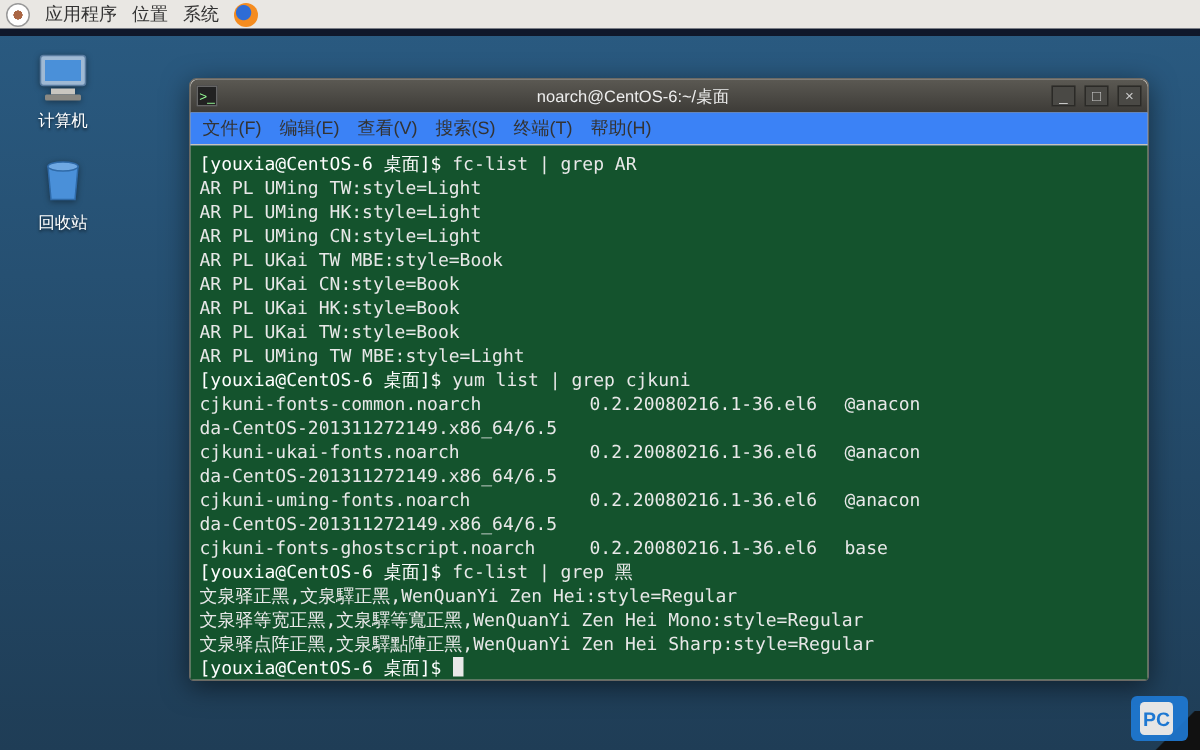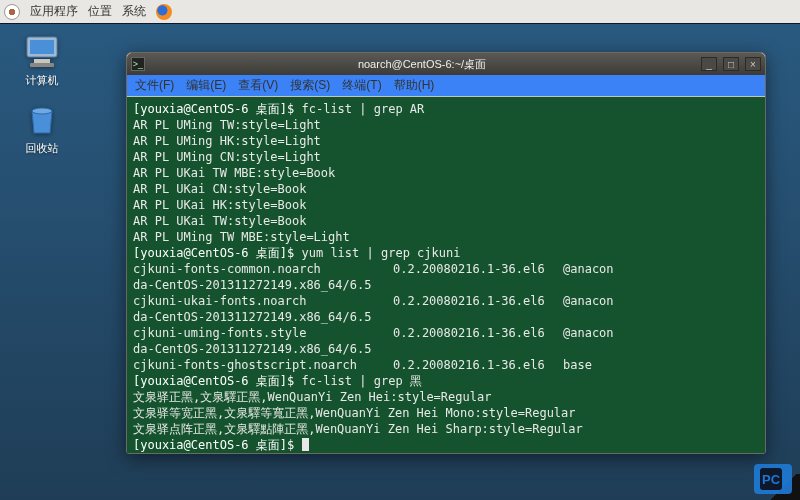--- a/index.html
+++ b/index.html
@@ -4,21 +4,21 @@
 <style>
   * { margin: 0; padding: 0; box-sizing: border-box; }
   body {
     width: 800px; height: 500px; overflow: hidden;
     font-family: sans-serif; font-size: 12px;
     background: linear-gradient(180deg, #2a5b82 0%, #1f3d56 100%);
     position: relative;
   }
   
   .panel {
-    height: 24px; background: #e9e7e3; border-bottom: 1px solid #0f172a;
+    height: 24px; background: #e9e7e3; border-bottom: 5px solid #0f172a;
     display: flex; align-items: center; padding: 0 4px; gap: 10px;
     color: #333;
   }
   .panel .left { display: flex; align-items: center; gap: 10px; }
   .panel .right { margin-left: auto; display: flex; align-items: center; gap: 8px; }
   .panel .menu-item { cursor: default; }
   .panel .ico { width: 16px; height: 16px; display: inline-block; }
   .centos-logo { background: radial-gradient(circle at 50% 50%, #a64 30%, transparent 32%), #fff; border-radius: 50%; border:1px solid #999; }
   .ff-icon { background: radial-gradient(circle at 40% 40%, #2e6cd6 35%, #f58c1f 40%); border-radius: 50%; }
   .sound-icon::after{content:"🔊";font-size:12px;}
@@ -68,21 +68,21 @@
     position:absolute; right:0; bottom:0; width:32px; height:26px;
     background: linear-gradient(135deg, transparent 48%, #111 50%);
   }
 
   
   .watermark {
     position:absolute; right:8px; bottom:6px;
     background: rgba(30,120,210,.92); color:#fff; padding:4px 10px 4px 6px;
     border-radius:4px; display:flex; align-items:center; gap:6px; font-size:13px;
   }
-  .watermark .wm-logo{width:22px;height:22px;background:#0f172a;border-radius:3px;display:flex;align-items:center;justify-content:center;color:#1e78d2;font-weight:bold;}
+  .watermark .wm-logo{width:22px;height:22px;background:#e5e5e5;border-radius:3px;display:flex;align-items:center;justify-content:center;color:#1e78d2;font-weight:bold;}
   .watermark .wm-url{font-size:10px;opacity:.9;display:block;}
 </style>
 </head>
 <body>
 
 <div class="panel">
   <div class="left">
     <span class="ico centos-logo"></span>
     <span class="menu-item">应用程序</span>
     <span class="menu-item">位置</span>
@@ -137,21 +137,21 @@
 AR PL UKai TW MBE:style=Book
 AR PL UKai CN:style=Book
 AR PL UKai HK:style=Book
 AR PL UKai TW:style=Book
 AR PL UMing TW MBE:style=Light
 <span class="prompt-user">[youxia@CentOS-6 桌面]$ </span>yum list | grep cjkuni
 <span class="pkg-col col1">cjkuni-fonts-common.noarch</span><span class="pkg-col col2">0.2.20080216.1-36.el6</span><span class="pkg-col col3">@anacon</span>
 da-CentOS-201311272149.x86_64/6.5
 <span class="pkg-col col1">cjkuni-ukai-fonts.noarch</span><span class="pkg-col col2">0.2.20080216.1-36.el6</span><span class="pkg-col col3">@anacon</span>
 da-CentOS-201311272149.x86_64/6.5
-<span class="pkg-col col1">cjkuni-uming-fonts.style</span><span class="pkg-col col2">0.2.20080216.1-36.el6</span><span class="pkg-col col3">@anacon</span>
+<span class="pkg-col col1">cjkuni-uming-fonts.noarch</span><span class="pkg-col col2">0.2.20080216.1-36.el6</span><span class="pkg-col col3">@anacon</span>
 da-CentOS-201311272149.x86_64/6.5
 <span class="pkg-col col1">cjkuni-fonts-ghostscript.noarch</span><span class="pkg-col col2">0.2.20080216.1-36.el6</span><span class="pkg-col col3">base</span>
 <span class="prompt-user">[youxia@CentOS-6 桌面]$ </span>fc-list | grep 黑
 <span class="cjk">文泉驿正黑,文泉驛正黑,WenQuanYi Zen Hei:style=Regular</span>
 <span class="cjk">文泉驿等宽正黑,文泉驛等寬正黑,WenQuanYi Zen Hei Mono:style=Regular</span>
 <span class="cjk">文泉驿点阵正黑,文泉驛點陣正黑,WenQuanYi Zen Hei Sharp:style=Regular</span>
 <span class="prompt-user">[youxia@CentOS-6 桌面]$ </span><span class="cursor"></span></div>
 </div>
 
 <div class="corner"></div>

